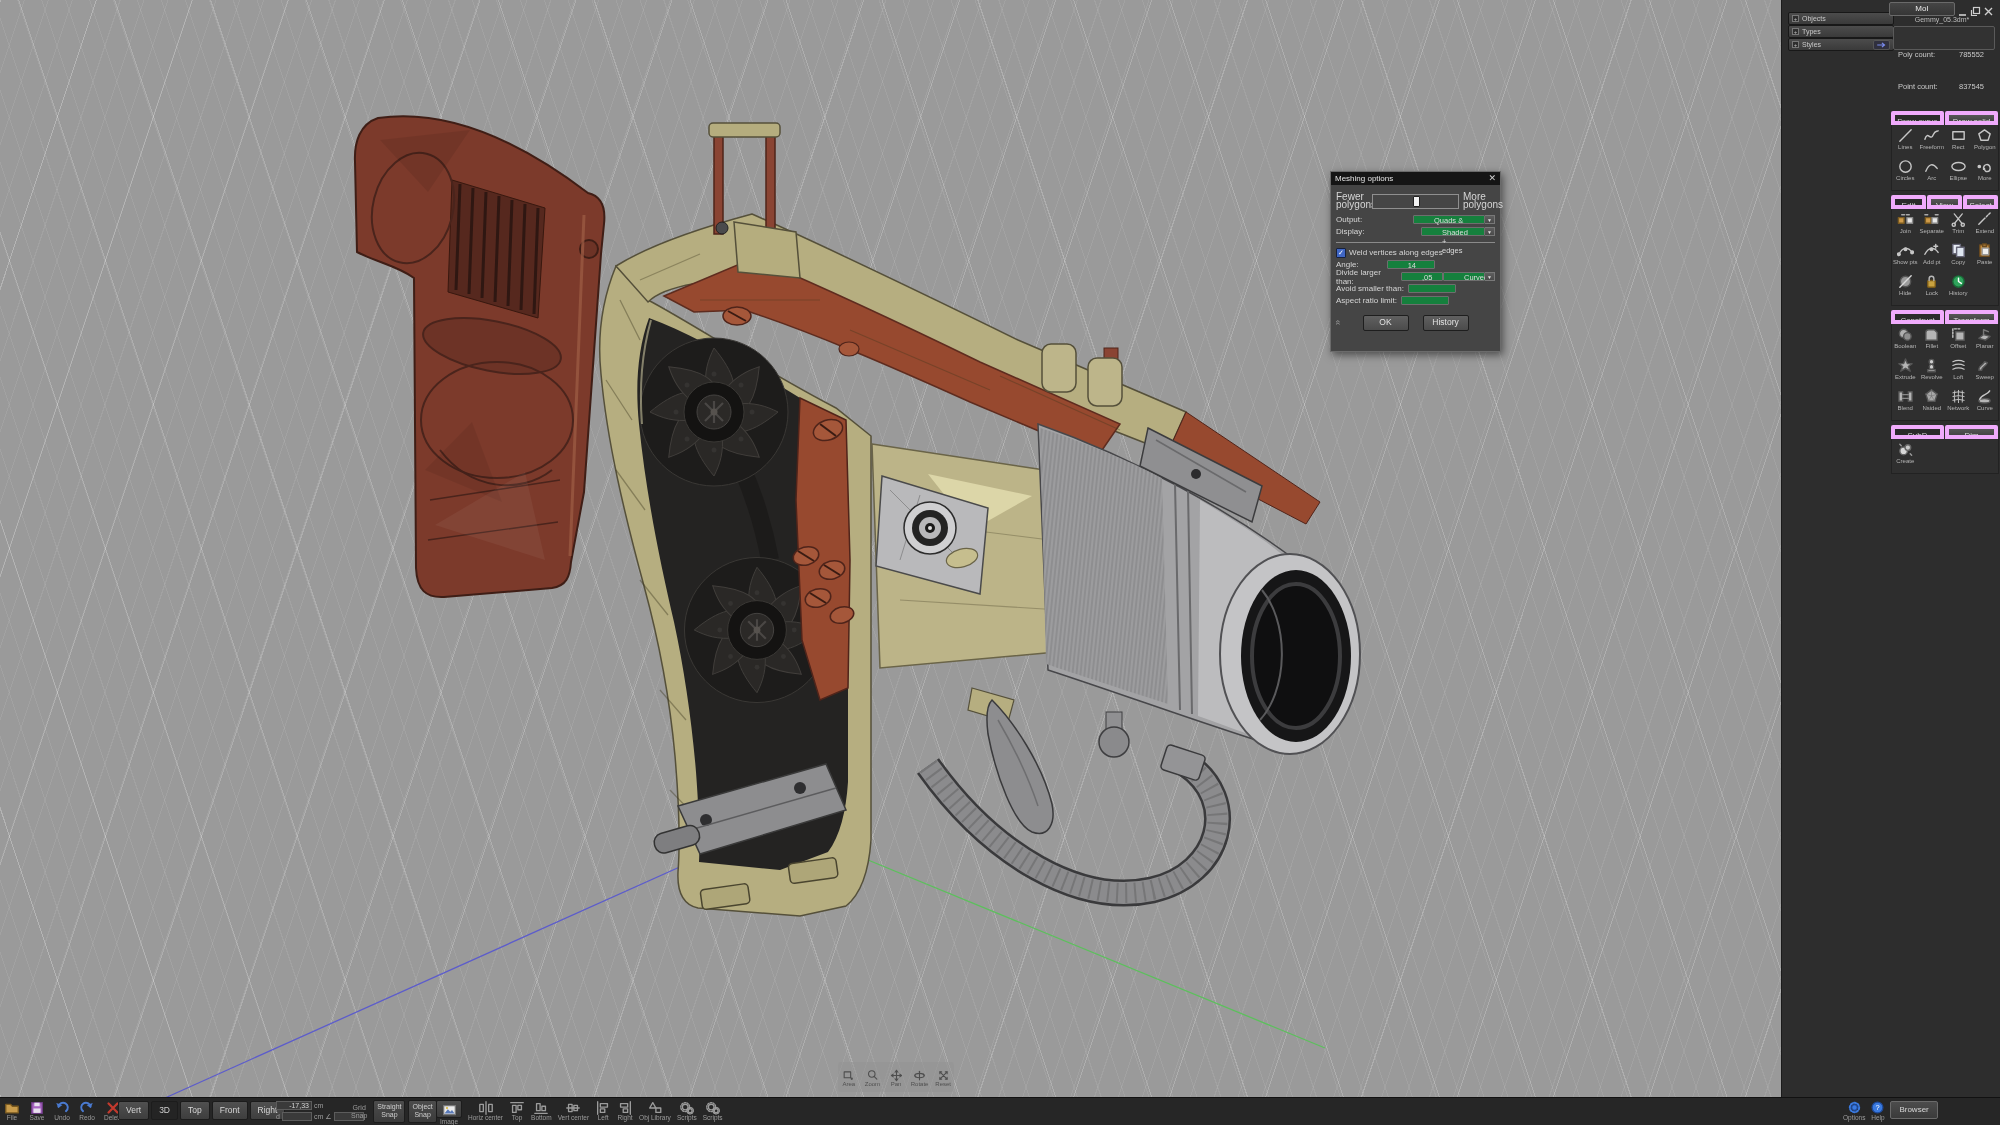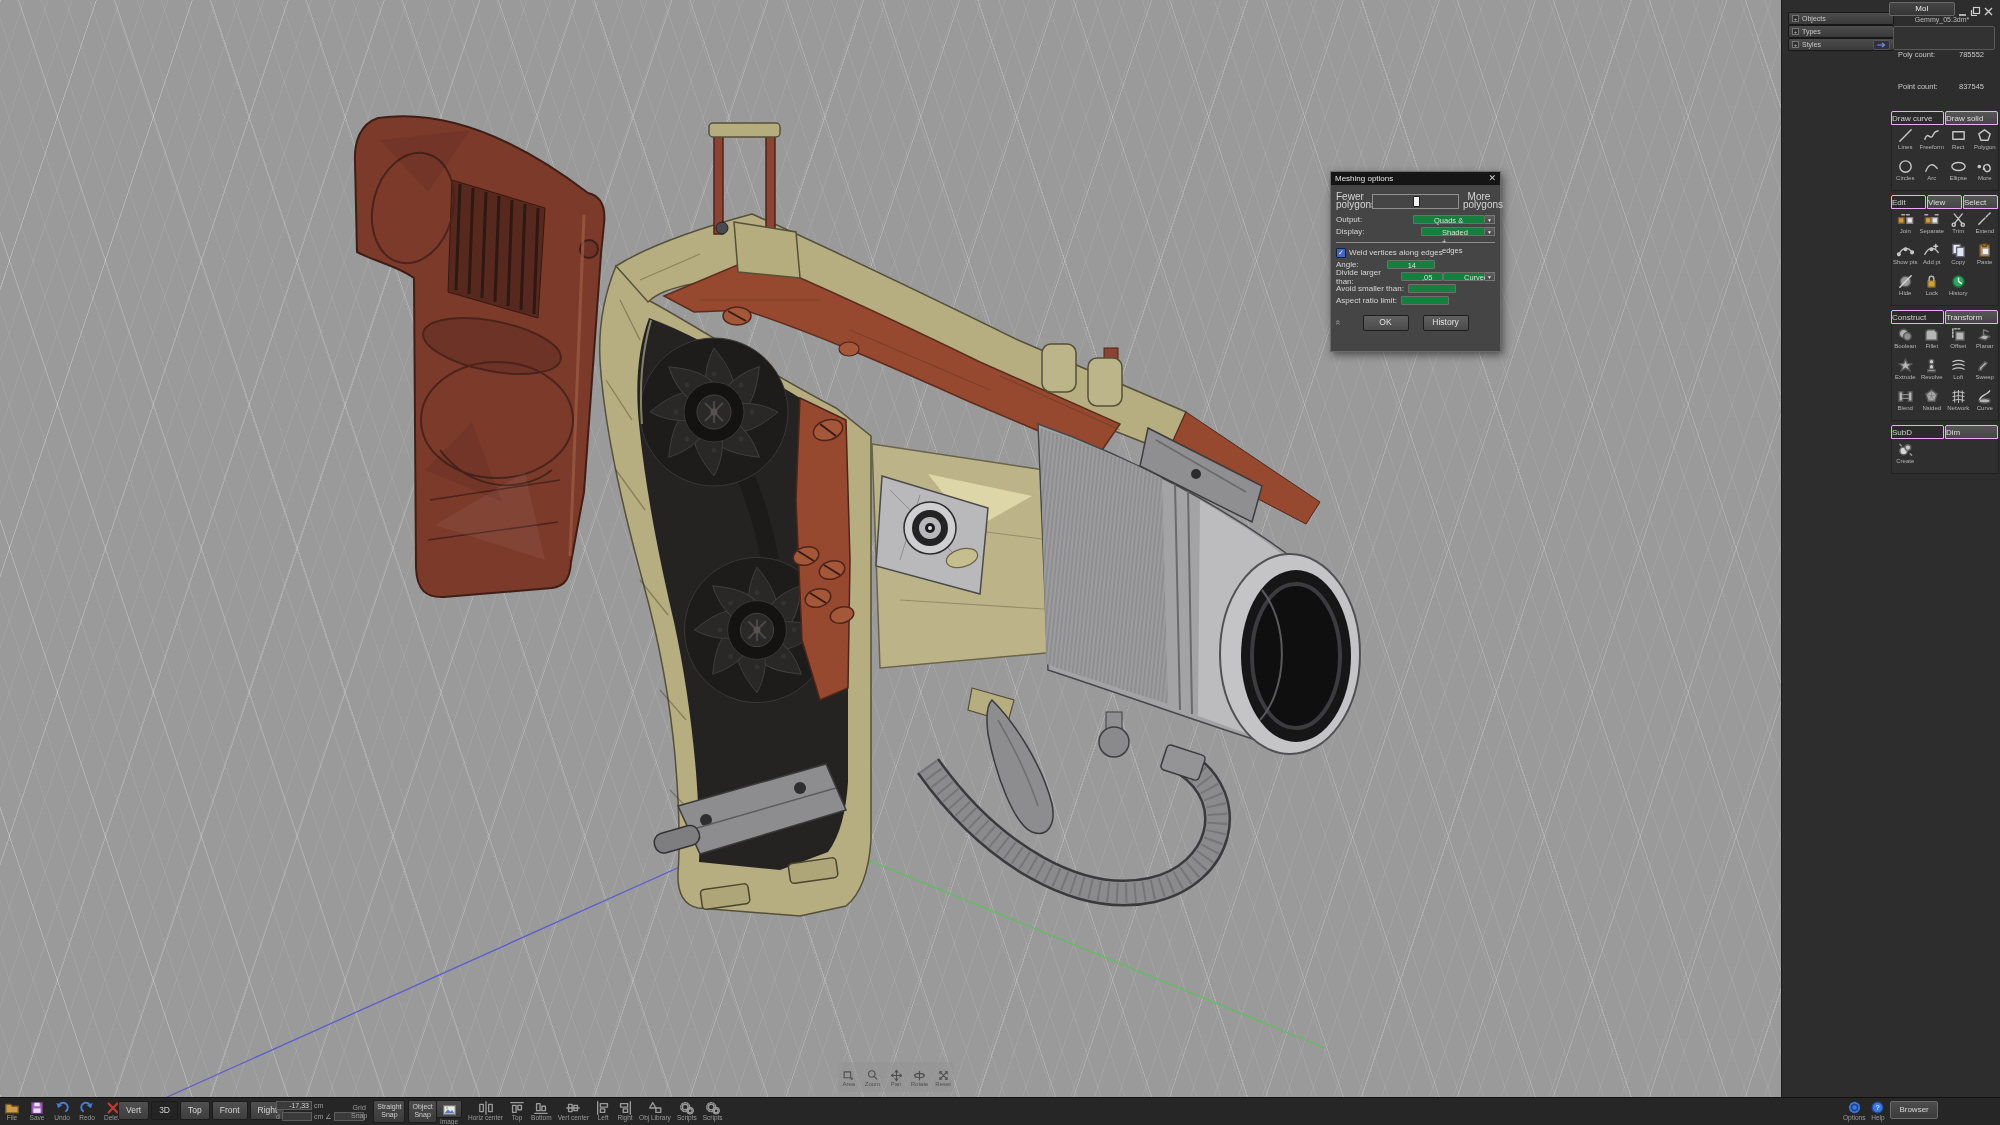--- a/index.html
+++ b/index.html
@@ -31,22 +31,22 @@
   #moi-btn{position:absolute;left:107px;top:2px;width:64px;height:12px;background:linear-gradient(#454545,#363636);
     border:1px solid #6a6a6a;border-radius:2px;color:#e8e8e8;font-size:8px;text-align:center;line-height:12px;}
   .winctl{position:absolute;top:3px;width:11px;height:11px;color:#cfcfcf;}
   .winctl svg{width:11px;height:11px;}
   #filename{position:absolute;left:107px;top:16px;width:106px;text-align:center;font-size:7px;color:#bdbdbd;}
   #counts{position:absolute;left:111px;top:26px;width:100px;height:22px;border:1px solid #5a5a5a;background:#323232;border-radius:2px;font-size:7.5px;color:#c9c9c9;}
   .cnt-row{display:flex;padding:1px 4px 0 4px;margin-top:22px;}
   .cnt-row .v{margin-left:auto;margin-right:6px;}
   #palettes{position:absolute;left:109px;top:111px;width:108px;}
   .pal-tabs{display:flex;height:14px;}
-  .pal-tab{flex:1;background:linear-gradient(#565656,#454545);border:1px solid #f0abfc;border-radius:2px 2px 0 0;
-    color:#dedede;font-size:8px;text-align:left;line-height:13px;margin-right:1px;white-space:nowrap;overflow:hidden;}
+  .pal-tab{flex:1;background:linear-gradient(#565656,#454545);border:4px solid #f0abfc;border-radius:2px 2px 0 0;
+    color:#dedede;font-size:8px;text-align:center;line-height:13px;margin-right:1px;white-space:nowrap;overflow:hidden;}
   .pal-tab.active{background:#2b2b2b;color:#cfcfcf;}
   .pal-grid{display:grid;grid-template-columns:repeat(4,1fr);background:#2f2f2f;border:1px solid #222;border-top:none;padding:1px 0 2px 0;margin-bottom:4px;}
   .tool{height:31px;text-align:center;color:#c6c6c6;}
   .tool .ic{width:17px;height:17px;margin:1px auto 0 auto;display:block;}
   .tool .lb{font-size:6px;line-height:6px;color:#b5b5b5;white-space:nowrap;}
   
   #dialog{position:absolute;left:1330px;top:171px;width:171px;height:181px;background:#454545;border:1px solid #6b6b6b;
     box-shadow:2px 3px 8px rgba(0,0,0,.5);color:#d6d6d6;font-size:8px;box-sizing:border-box;}
   #dlg-title{height:13px;background:#151515;display:flex;align-items:center;color:#e3e3e3;font-size:8px;padding:0 4px;}
   #dlg-close{margin-left:auto;color:#cfcfcf;font-size:9px;line-height:9px;}
@@ -315,21 +315,21 @@
       <div id="dlg-title">
         <span>Meshing options</span>
         <span id="dlg-close">✕</span>
       </div>
       <div class="dlg-body">
         <div class="slider-row">
           <div class="slider-lab">Fewer polygons</div>
           <div class="slider-track">
             <div class="slider-handle"></div>
           </div>
-          <div class="slider-lab" style="text-align:center">More polygons</div>
+          <div class="slider-lab" style="text-align:left">More polygons</div>
         </div>
         <div class="dlg-row">
           <span class="lab">Output:</span>
           <span class="drop">
             <span class="field" style="width:72px">Quads &amp; Triangles</span>
             <span class="drop-btn">▼</span>
           </span>
         </div>
         <div class="dlg-row">
           <span class="lab">Display:</span>

